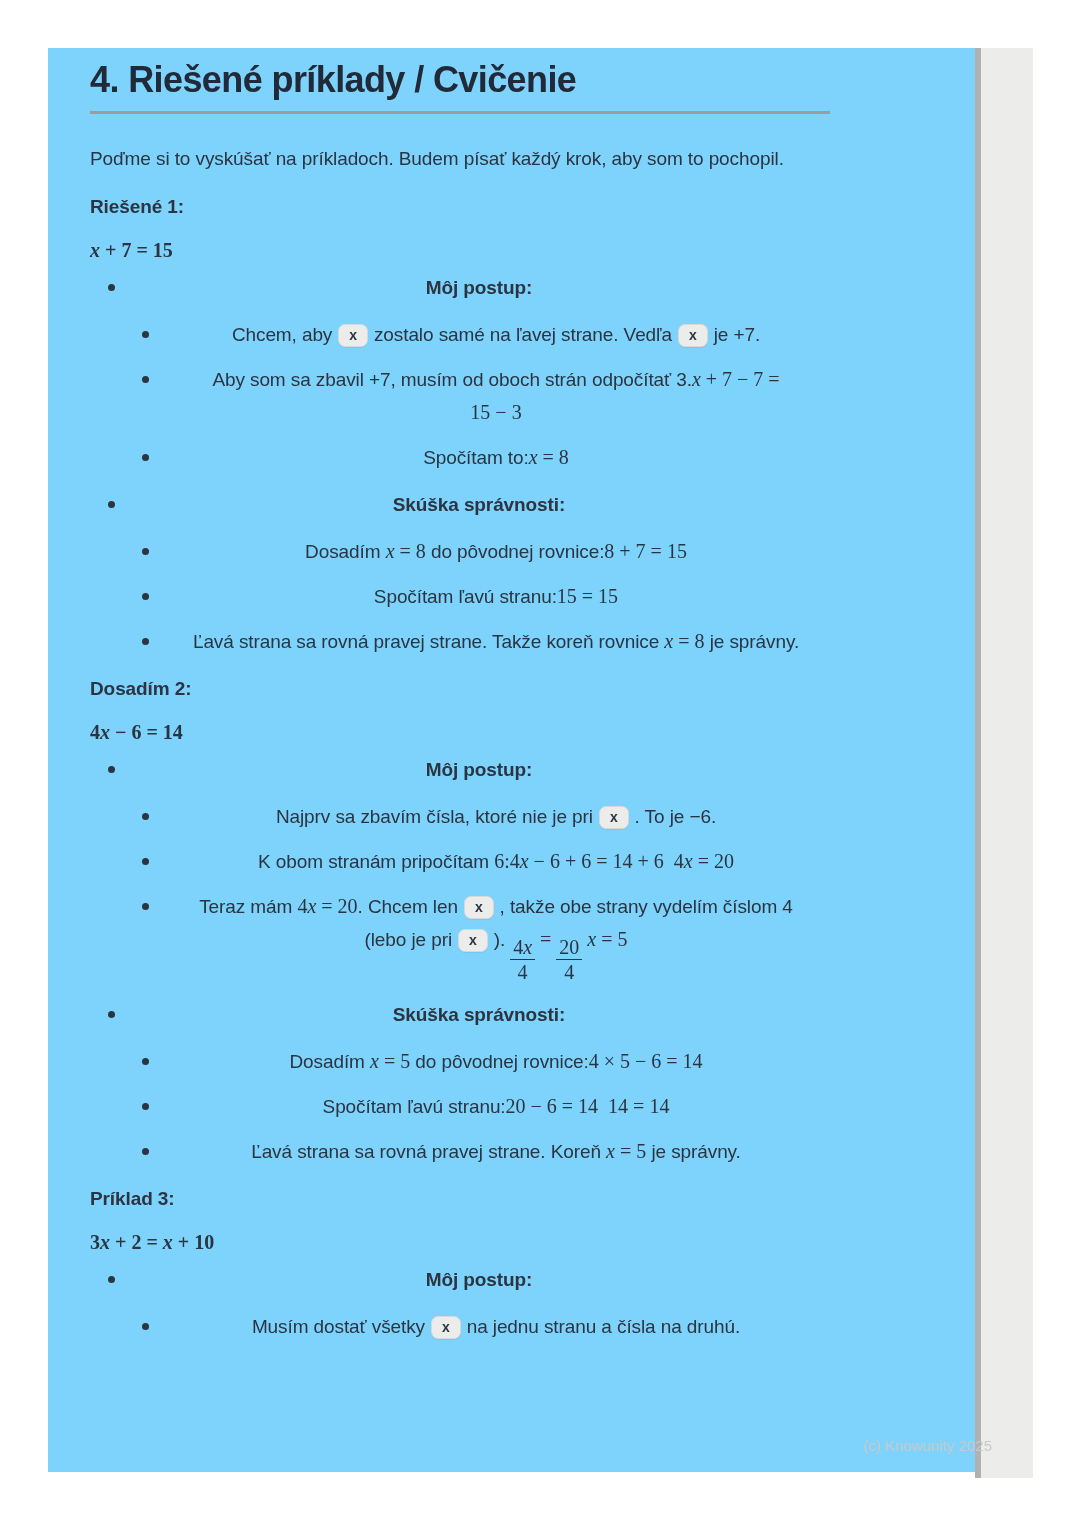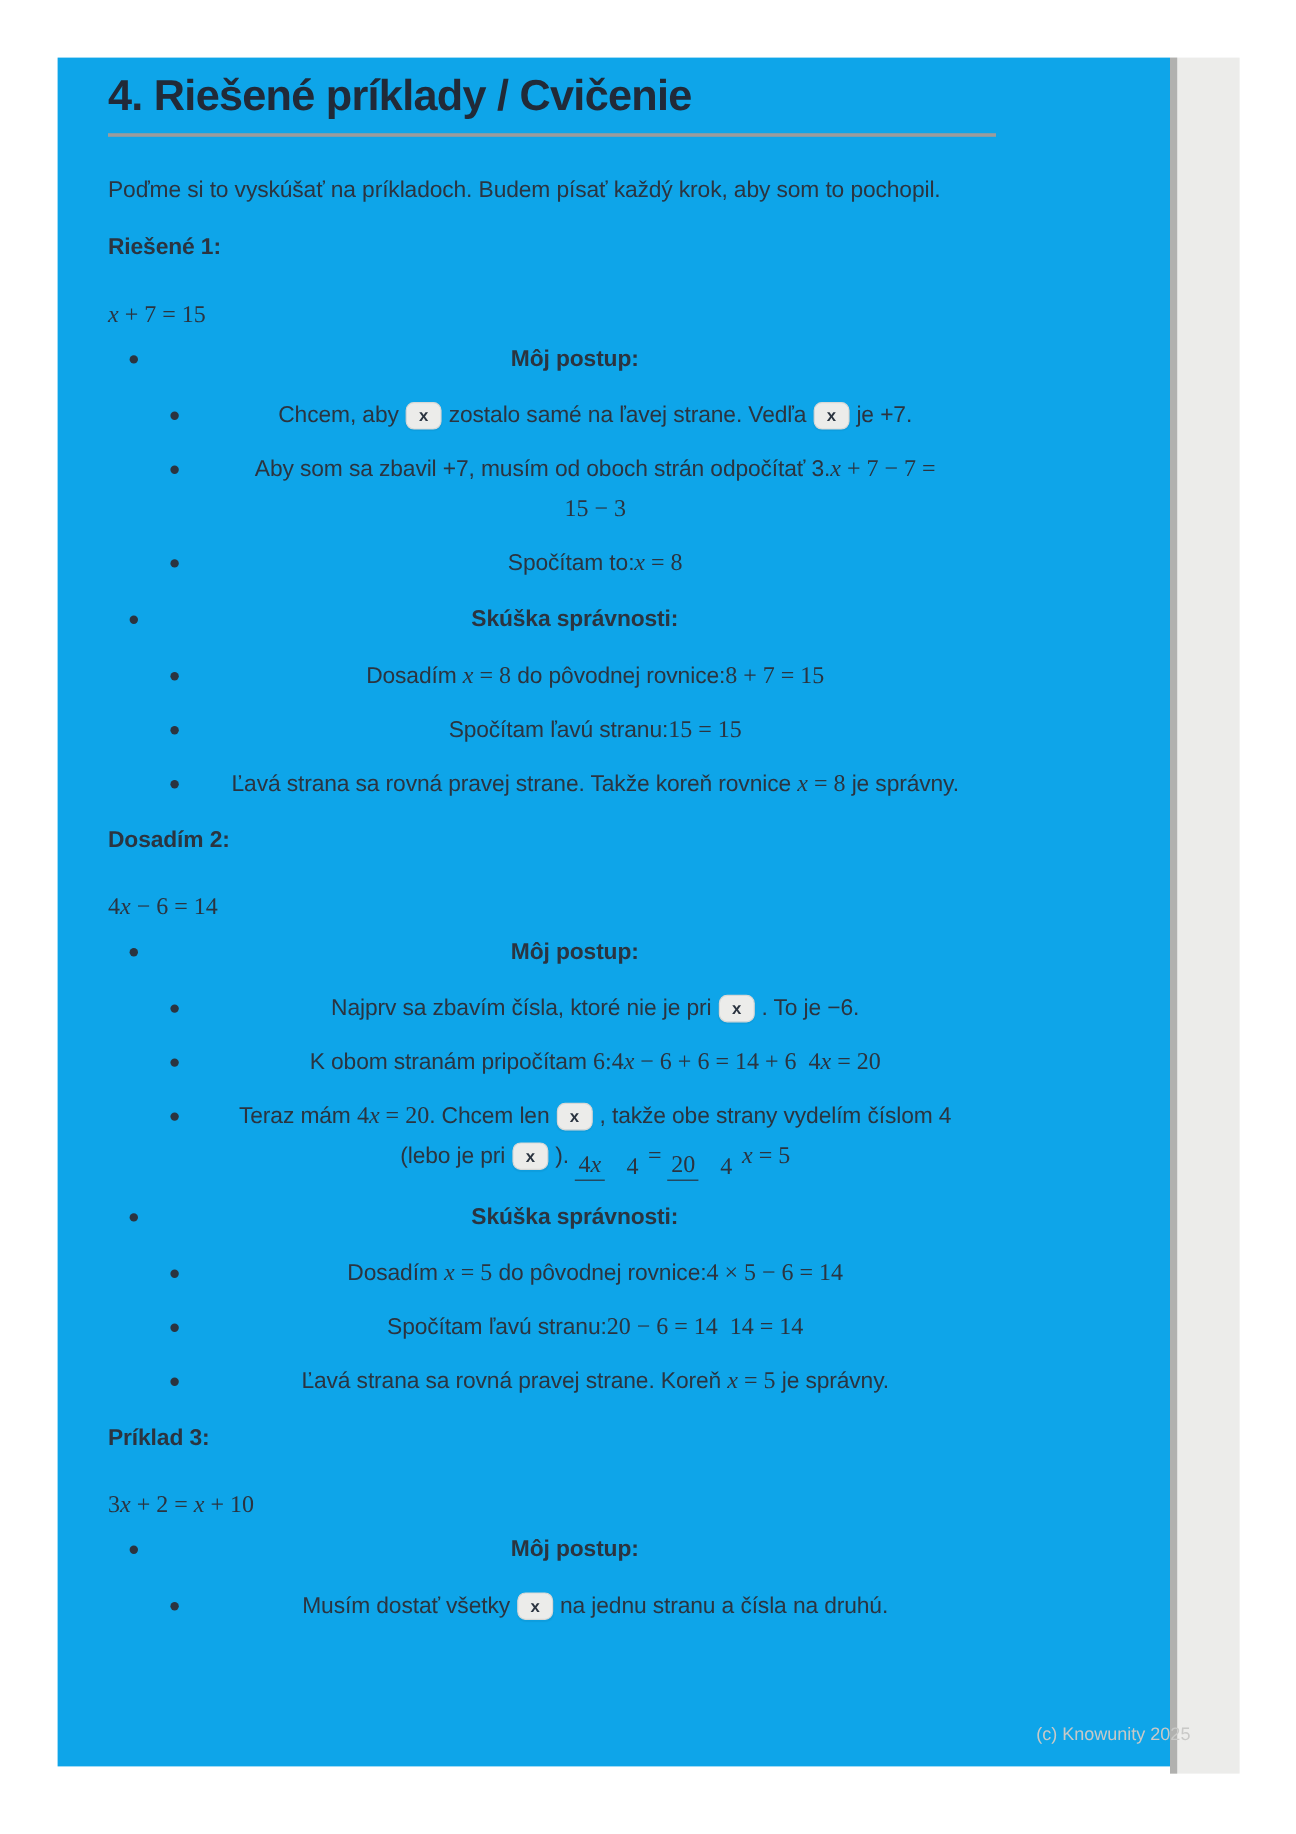--- a/index.html
+++ b/index.html
@@ -4,33 +4,33 @@
 <style>
   html,body{margin:0;padding:0;}
   body{
     width:1080px;height:1528px;position:relative;overflow:hidden;
     background:#ffffff;color:#2b3440;
     font-family:"Liberation Sans","DejaVu Sans",sans-serif;
     letter-spacing:-0.1px;
   }
   .card{
     position:absolute;left:48px;top:48px;width:927px;height:1424px;
-    background:#0ea5e9;
+    background:#7dd3fc;
   }
   .column{width:740px;margin-left:42px;padding-top:6px;}
   .doc-title{
     font-size:36px;font-weight:700;color:#212a38;margin:4px 0 0;
     line-height:44px;letter-spacing:-0.6px;
   }
   .title-rule{height:3px;background:#9c9c9c;margin-top:9px;border:0;width:100%;}
   .intro{font-size:19px;line-height:35px;text-align:justify;margin:27px 0 0;}
   .ex-heading{font-size:19px;font-weight:700;margin:14px 0 0;line-height:33px;}
   .equation{
     font-family:"Liberation Serif","DejaVu Serif",serif;
-    font-size:21px;line-height:30px;margin:24px 0 4px;letter-spacing:0;
+    font-size:21px;line-height:30px;margin:12px 0 4px;letter-spacing:0;font-weight:bold;
   }
   ul{list-style:none;margin:0;padding:0;}
   li{font-size:19px;line-height:33px;position:relative;padding-left:22px;}
   li::before{
     content:'';position:absolute;left:2px;top:13px;width:7px;height:7px;
     border-radius:50%;background:#2b3440;
   }
   ul.l1{margin:6px 0 0;padding-left:16px;text-align:center;}
   ul.l1 > li{margin-bottom:0;}
   .l1-label{font-weight:700;}
@@ -39,23 +39,23 @@
   .math{font-family:"Liberation Serif","DejaVu Serif",serif;font-size:20px;letter-spacing:0;}
   .math i{font-style:italic;}
   .key{
     display:inline-block;background:#ececea;border:1px solid #d8d8d6;border-radius:7px;
     padding:3px 10px 4px;margin:0 6px;line-height:1;vertical-align:1px;
     font-family:"Liberation Sans","DejaVu Sans",sans-serif;
     font-size:14px;font-weight:700;color:#2b3440;
     box-shadow:0 1px 1px rgba(0,0,0,0.05);
   }
   .frac{
-    display:inline-flex;flex-direction:row;align-items:center;
+    display:inline-flex;flex-direction:column;align-items:center;
     font-family:"Liberation Serif","DejaVu Serif",serif;
-    font-size:14px;line-height:1.2;vertical-align:-8px;margin:0 5px;gap:15px;
+    font-size:14px;line-height:1.2;vertical-align:-8px;margin:0 5px;
   }
   .frac .num{border-bottom:1px solid #2b3440;padding:0 3px;}
   .frac .den{padding:0 3px;}
   .scroll-track{
     position:absolute;left:975px;top:48px;width:58px;height:1430px;
     background:#ececea;
   }
   .scroll-thumb{
     position:absolute;left:0;top:0;width:6px;height:100%;background:#b1b1af;
   }

